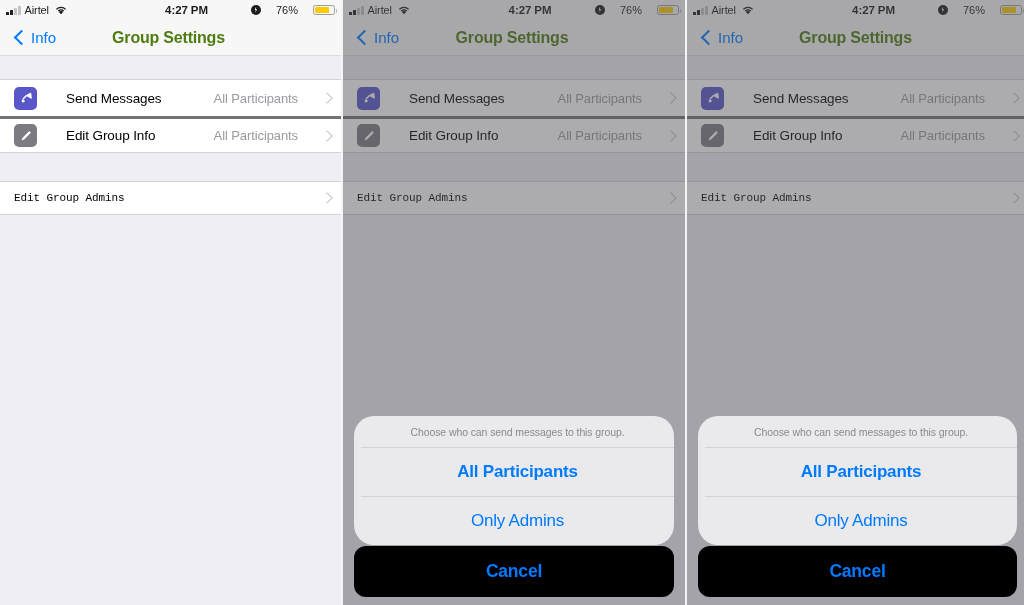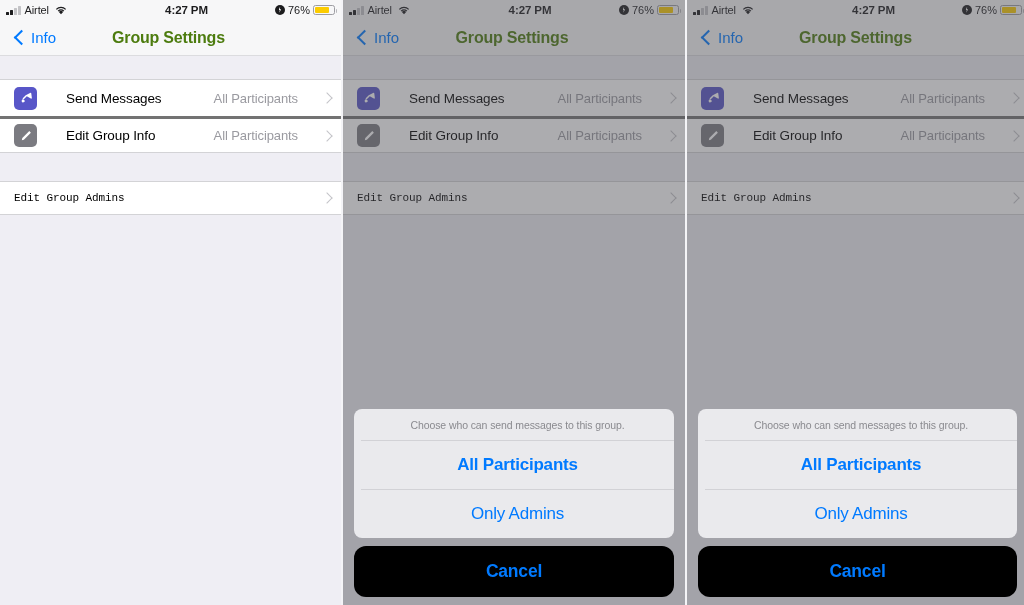--- a/index.html
+++ b/index.html
@@ -70,21 +70,21 @@
     text-align: center;
     font-size: 11.5px;
     font-weight: 600;
     letter-spacing: -0.1px;
     margin-left: 32px;
   }
   .sb-right {
     margin-left: auto;
     display: flex;
     align-items: center;
-    gap: 3px;
+    gap: 15px;
     position: relative;
     z-index: 2;
   }
   .lowpower {
     width: 10px; height: 10px;
     border-radius: 50%;
     background: #1c1c1e;
     position: relative;
   }
   .lowpower::after {
@@ -219,23 +219,23 @@
     z-index: 5;
   }
   .sheet {
     position: absolute;
     left: 11px; right: 11px;
     bottom: 8px;
     z-index: 6;
   }
   .sheet-card {
     background: rgba(238,238,241,0.94);
-    border-radius: 8px;
+    border-radius: 20px;
     overflow: hidden;
-    margin-bottom: 8px;
+    margin-bottom: 1px;
     padding-left: 7px;
   }
   .sheet-head {
     text-align: center;
     font-size: 10.5px;
     color: #8a8a8f;
     padding: 10px 12px 9px;
     border-bottom: 1px solid #d2d2d6;
     letter-spacing: -0.1px;
   }

